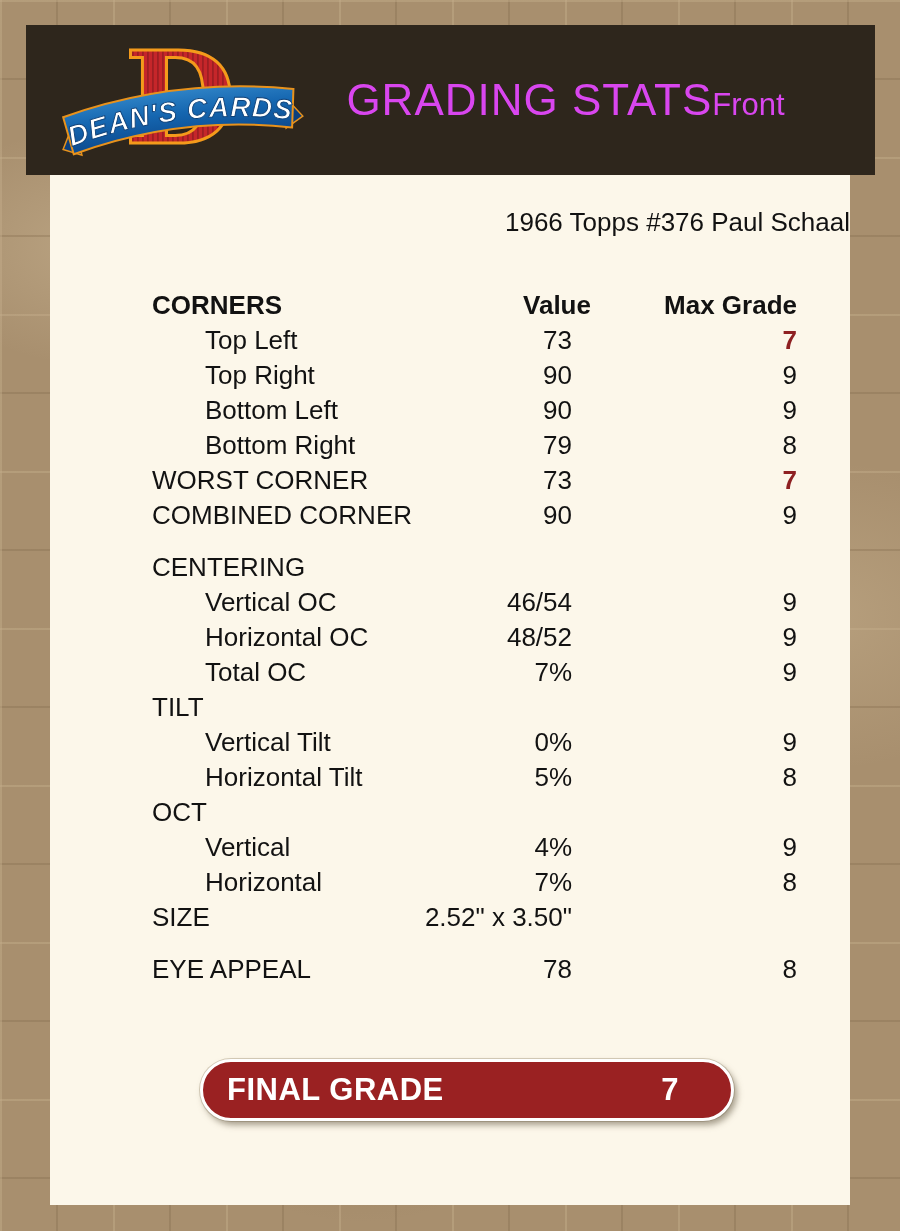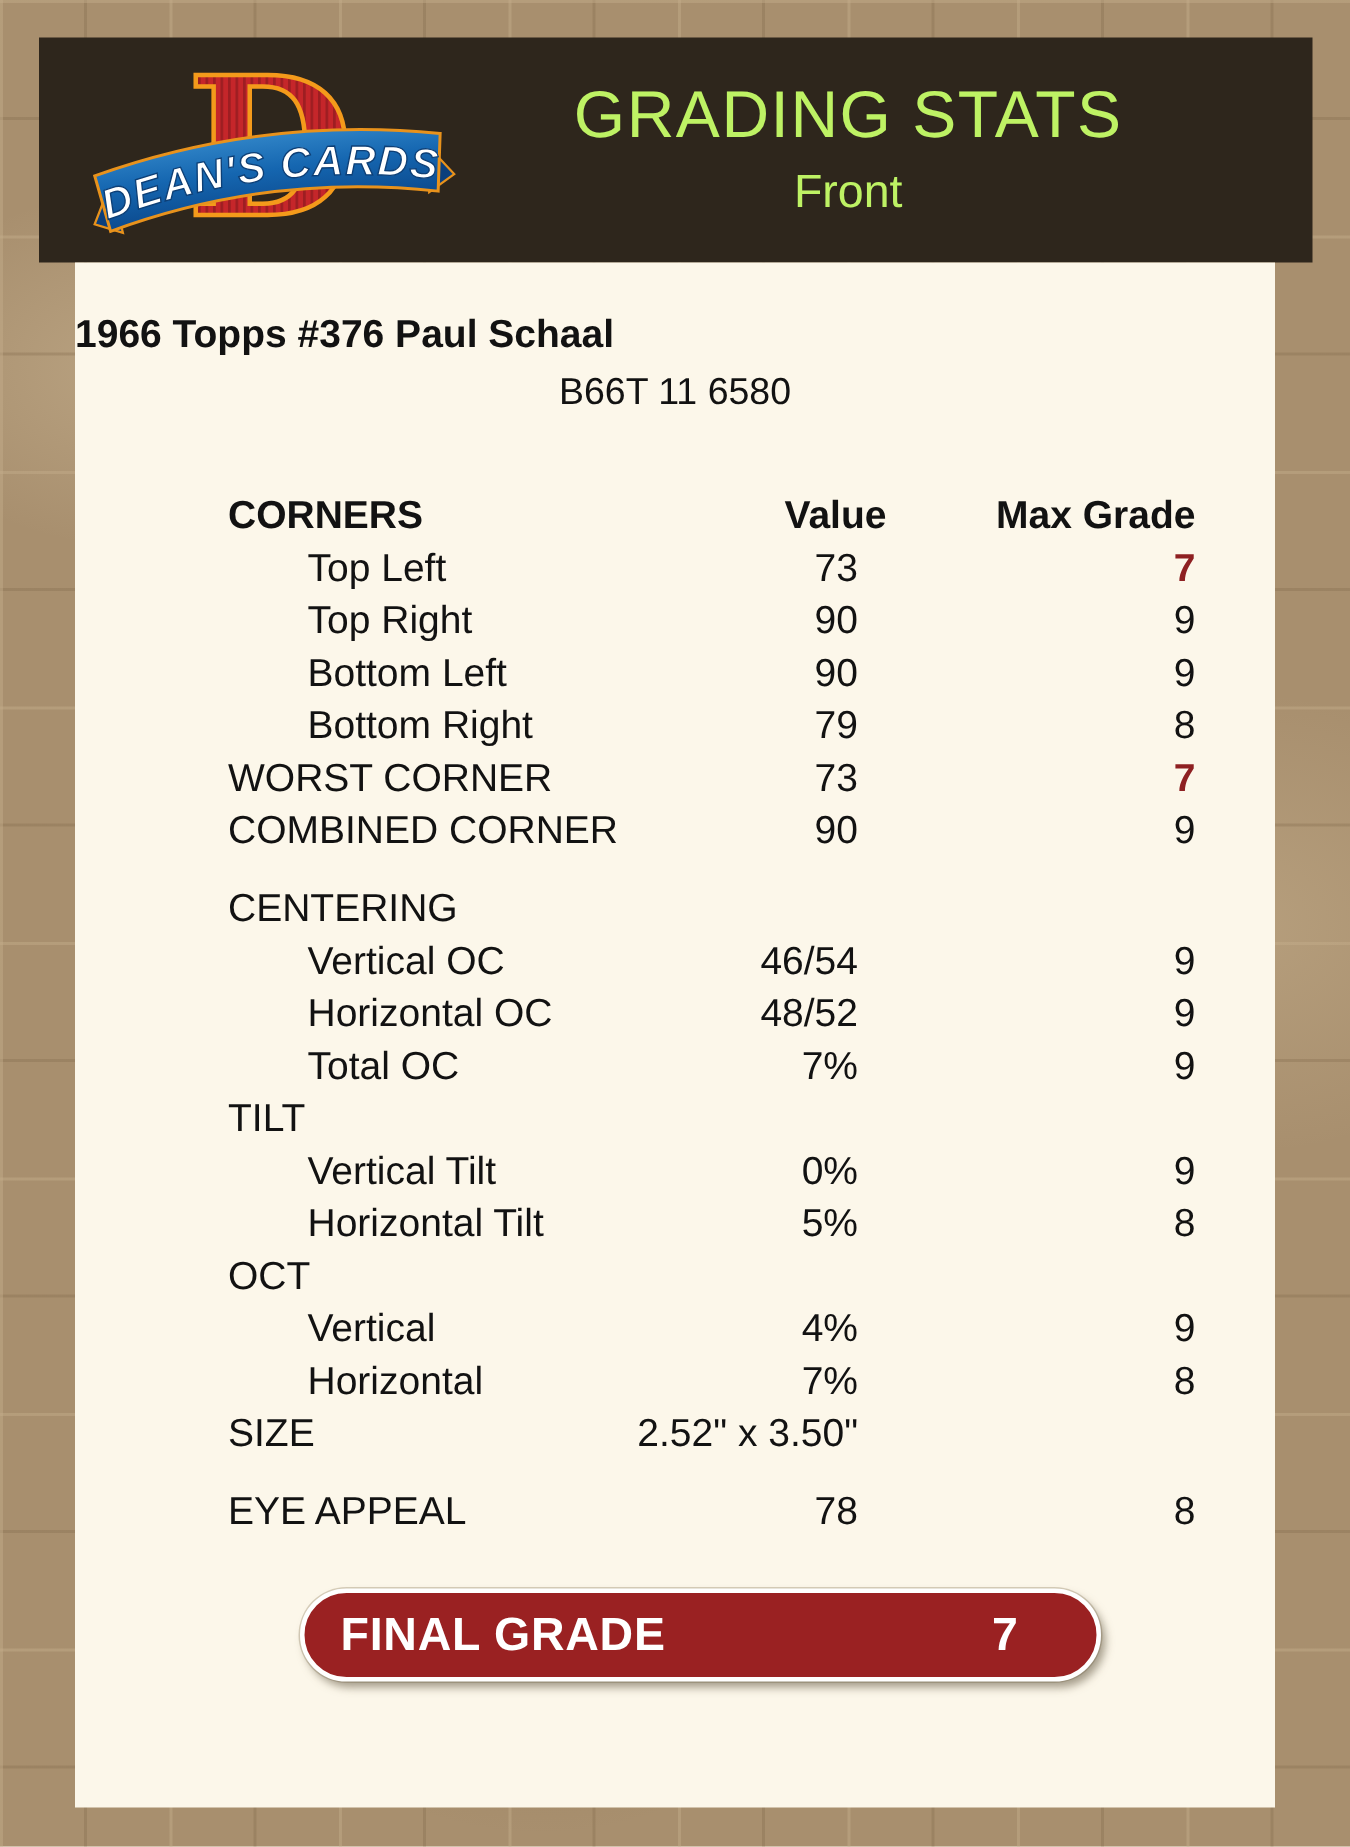--- a/index.html
+++ b/index.html
@@ -23,34 +23,34 @@
 
   
   .header {
     position:absolute; left:26px; top:25px;
     width:849px; height:150px;
     background:#2e261c;
   }
   .logo { position:absolute; left:26px; top:6px; width:256px; height:138px; }
   .header-titles {
     position:absolute; left:300px; right:70px; top:0; height:100%;
-    display:flex; flex-direction:column; justify-content:center; align-items:center;
-    color:#bef264; text-align:center;
+    display:flex; flex-direction:row; justify-content:center; align-items:center;
+    color:#d946ef; text-align:center;
   }
   .header-title   { font-size:44px; letter-spacing:1px; line-height:1.05; }
   .header-subtitle{ font-size:31px; margin-top:10px; }
 
   
   .panel {
     position:absolute; left:50px; top:175px;
     width:800px; height:1030px;
     background:#fcf7ea;
     color:#121212;
   }
-  .card-title  { text-align:left; margin-top:32px; font-size:26px; font-weight:bold; }
+  .card-title  { text-align:right; margin-top:32px; font-size:26px; font-weight:normal; }
   .card-serial { text-align:center; margin-top:9px;  font-size:25px; }
 
   
   .gtable { margin:50px 0 0 102px; width:660px; font-size:26px; }
   .trow { display:flex; align-items:center; height:35px; }
   .cell { white-space:nowrap; }
   .cell.label { width:330px; }
   .indent .cell.label { padding-left:53px; width:277px; }
   .cell.value { width:90px; text-align:right; }
   .cell.max   { width:140px; margin-left:85px; text-align:right; }
@@ -105,21 +105,20 @@
   </svg>
 
   <div class="header-titles">
     <div class="header-title">GRADING STATS</div>
     <div class="header-subtitle">Front</div>
   </div>
 </div>
 
 <div class="panel">
   <div class="card-title">1966 Topps #376 Paul Schaal</div>
-  <div class="card-serial">B66T 11 6580</div>
 
   <div class="gtable">
       <div class="trow thead">
         <div class="cell label">CORNERS</div>
         <div class="cell value">Value</div>
         <div class="cell max">Max Grade</div>
       </div>
       <div class="trow indent">
         <div class="cell label">Top Left</div>
         <div class="cell value">73</div>

